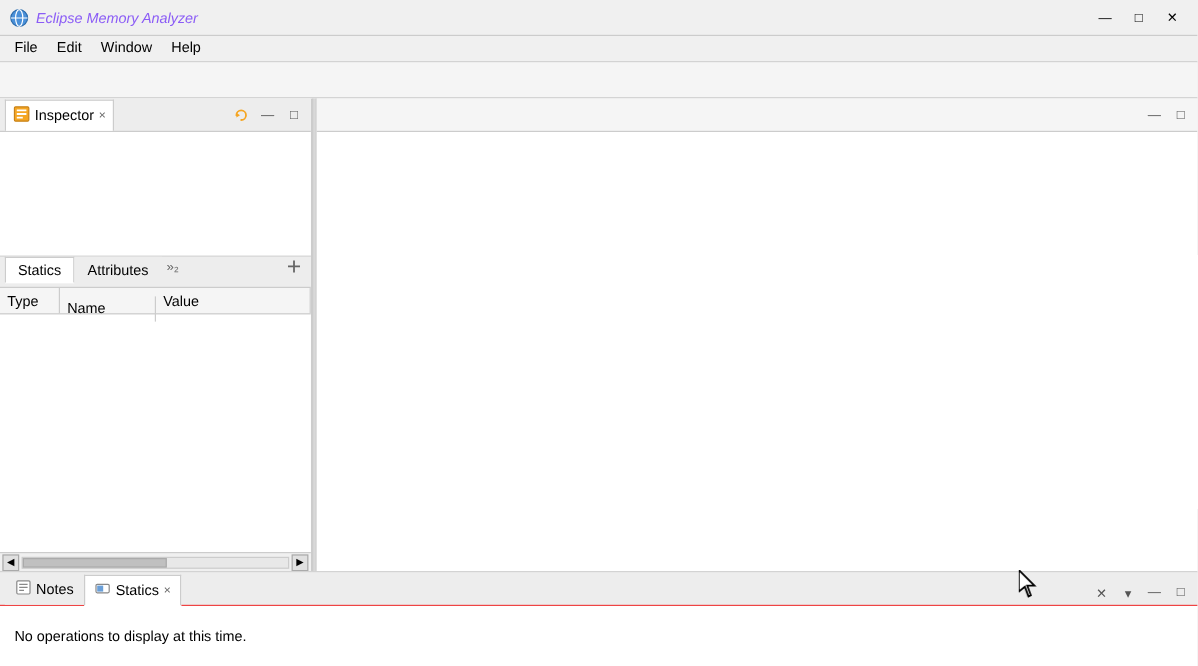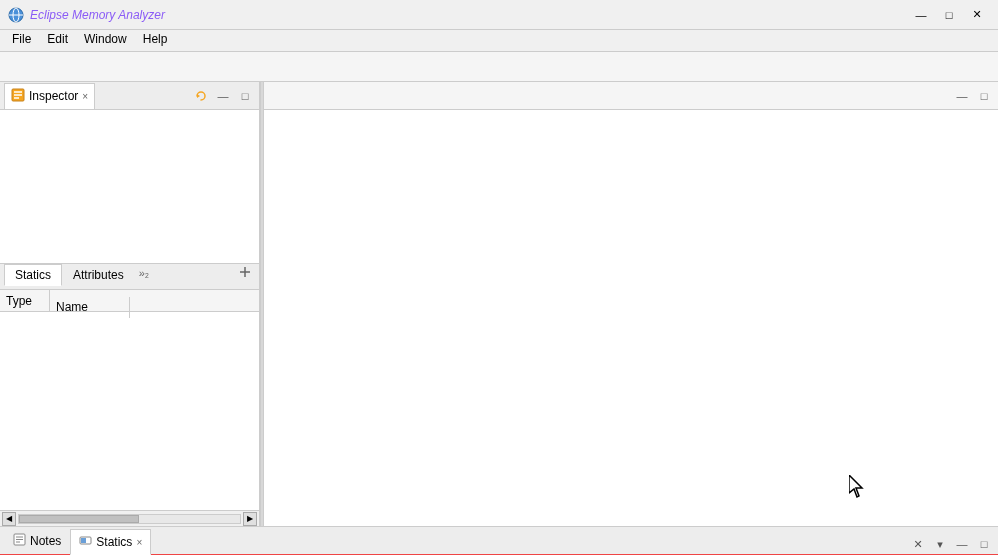--- a/index.html
+++ b/index.html
@@ -408,20 +408,21 @@
               <line x1="6" y1="1" x2="6" y2="11" stroke="#666" stroke-width="1.5"></line>
               <line x1="1" y1="6" x2="11" y2="6" stroke="#666" stroke-width="1.5"></line>
             </svg>
           </div>
         </div>
 
         <div id="inspector-table">
           <div class="table-header">
             <div class="table-col col-type">Type</div>
             <div class="table-col col-name">Name</div>
+            <div class="table-col col-value">Value</div>
           </div>
         </div>
       </div>
 
       <div id="h-scrollbar">
         <div class="scroll-arrow">◀</div>
         <div class="scroll-track">
           <div class="scroll-thumb"></div>
         </div>
         <div class="scroll-arrow">▶</div>
@@ -468,20 +469,23 @@
 
 
       <div class="bottom-tab-actions">
         <button class="tab-action-btn">✕</button>
         <button class="tab-action-btn">▾</button>
         <button class="tab-action-btn">—</button>
         <button class="tab-action-btn">□</button>
       </div>
     </div>
 
+    <div id="bottom-content">
+      <span class="no-ops">No operations to display at this time.</span>
+    </div>
   </div>
 </div>
 
 <div id="cursor" style="position:fixed; left:849px; top:475px; pointer-events:none; z-index:9999;">
   <svg width="20" height="24" viewBox="0 0 20 24">
     <polygon points="0,0 0,18 5,14 8,22 10,21 7,13 13,13" fill="white" stroke="black" stroke-width="1.5"></polygon>
   </svg>
 </div>
 
 </body></html>

